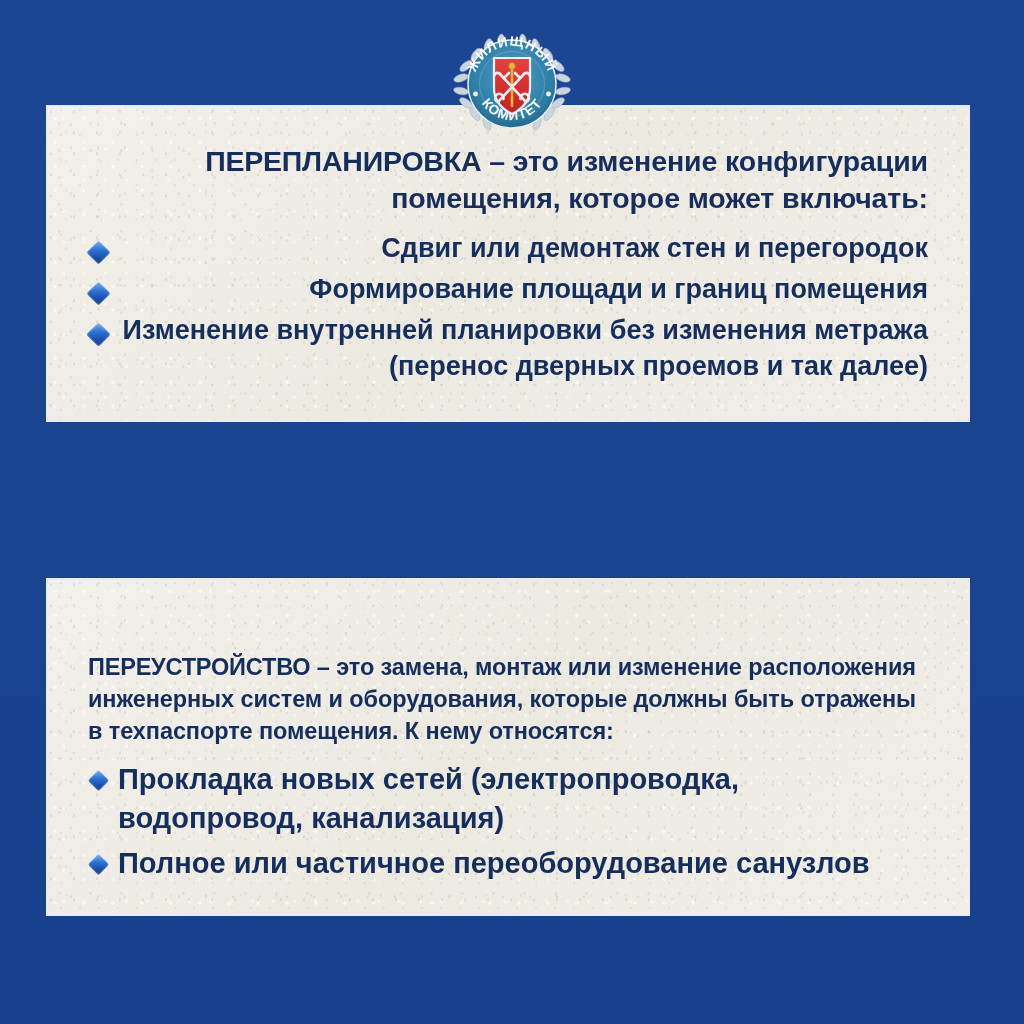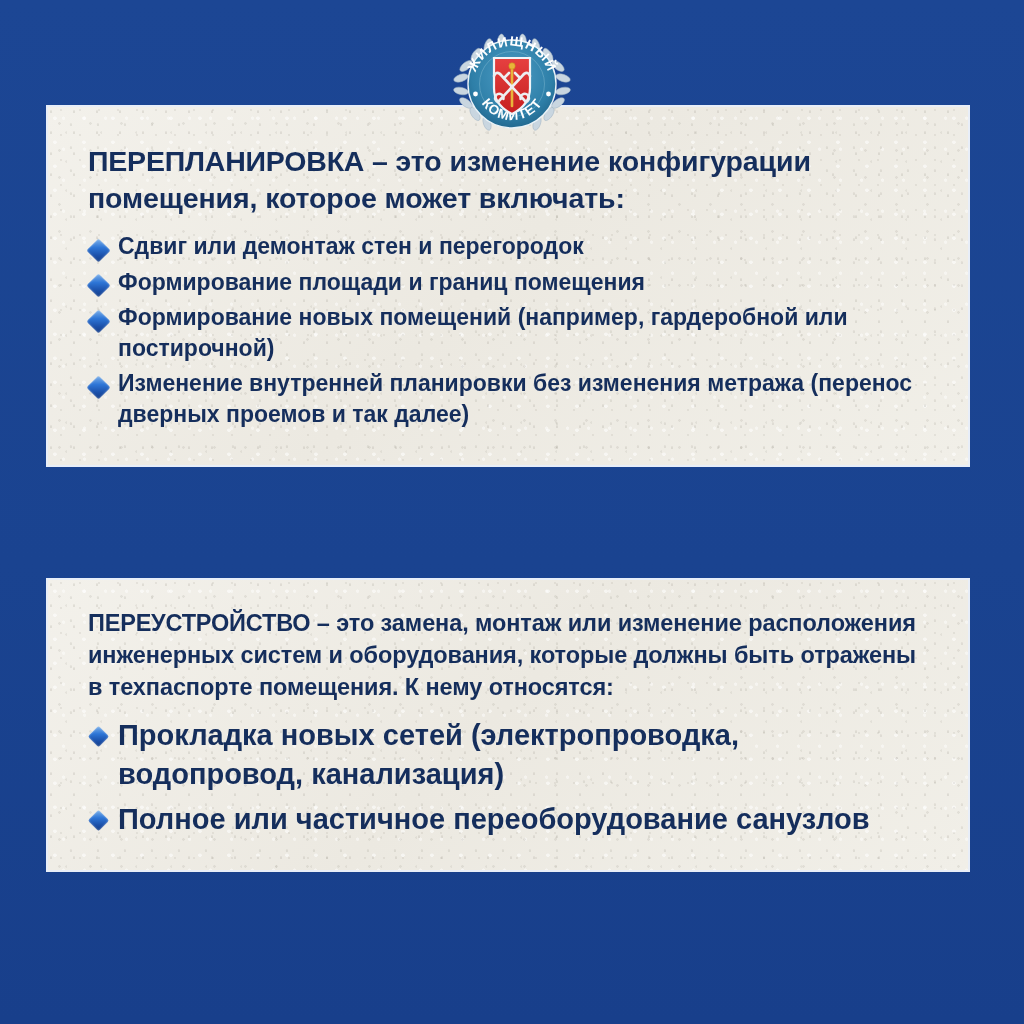--- a/index.html
+++ b/index.html
@@ -50,44 +50,44 @@
       radial-gradient(circle at 52% 88%, rgba(150,146,134,.14) 0 1px, transparent 1.3px),
       radial-gradient(circle at 24% 47%, rgba(255,255,255,.55) 0 1.6px, transparent 2px),
       radial-gradient(circle at 74% 36%, rgba(255,255,255,.45) 0 1.5px, transparent 1.9px),
       linear-gradient(135deg, #F3F1EB 0%, #ECE9E1 48%, #F1EFE8 100%);
     background-size: 23px 21px, 31px 27px, 19px 25px, 27px 23px, 35px 29px, 29px 24px, 21px 31px, 100% 100%;
   }
   #card-pereplanirovka { top: 105px; }
   #card-pereustroystvo { top: 578px; }
 
   .card-inner { padding: 36px 40px 30px 40px; }
-  #card-pereustroystvo .card-inner { padding: 28px 36px 26px 40px; }
+  #card-pereustroystvo .card-inner { padding: 28px 36px 26px 40px; margin-top: 44px; }
 
   .lead {
     color: #152E5C;
     font-weight: bold;
     line-height: 1.30;
     margin: 0 0 14px 0;
     letter-spacing: -0.1px;
   }
-  #card-pereplanirovka .lead { font-size: 28.5px; }
+  #card-pereplanirovka .lead { font-size: 28.5px; text-align: right; }
   #card-pereustroystvo .lead { font-size: 23.5px; margin-bottom: 12px; line-height: 1.36; }
 
   .lead .term { letter-spacing: -0.2px; }
 
   ul.bullets { list-style: none; margin: 0; padding: 0; }
 
   ul.bullets li {
     color: #152E5C;
     font-weight: bold;
     position: relative;
     padding-left: 30px;
     line-height: 1.33;
   }
-  #card-pereplanirovka ul.bullets li { font-size: 23px; margin-bottom: 5px; }
+  #card-pereplanirovka ul.bullets li { font-size: 27px; margin-bottom: 5px; text-align: right; }
   #card-pereustroystvo ul.bullets li { font-size: 29px; margin-bottom: 5px; line-height: 1.36; }
 
   .diamond {
     position: absolute;
     left: 2px;
     top: 0.47em;
     width: 17px;
     height: 17px;
     transform: rotate(45deg);
     border-radius: 2px;
@@ -185,21 +185,20 @@
         <li>
           <span class="diamond"></span>
           <span>Сдвиг или демонтаж стен и перегородок</span>
         </li>
         <li>
           <span class="diamond"></span>
           <span>Формирование площади и границ помещения</span>
         </li>
         <li>
           <span class="diamond"></span>
-          <span>Формирование новых помещений (например, гардеробной или постирочной)</span>
         </li>
         <li>
           <span class="diamond"></span>
           <span>Изменение внутренней планировки без изменения метража (перенос дверных проемов и так далее)</span>
         </li>
       </ul>
     </div>
   </section>
 
   <section class="card" id="card-pereustroystvo">

